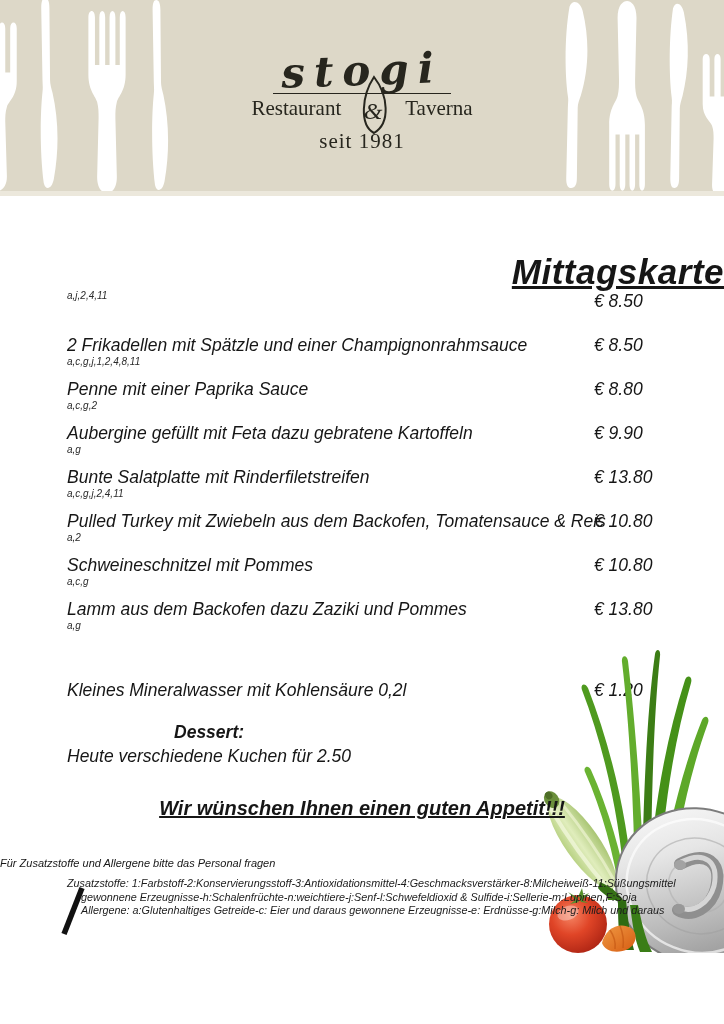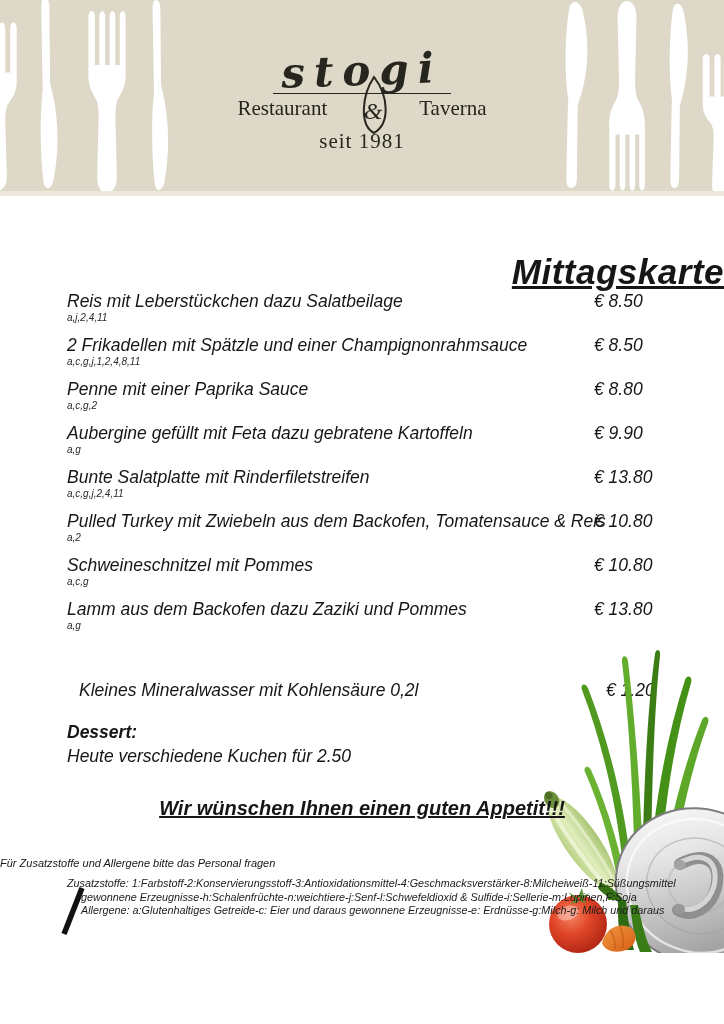--- a/index.html
+++ b/index.html
@@ -9,41 +9,41 @@
   }
 
   
   .banner { position:absolute; left:0; top:0; width:724px; height:191px; background:#ddd8c8; }
   .banner svg { position:absolute; left:0; top:0; }
   .banner::after { content:""; position:absolute; left:0; bottom:-5px; width:100%; height:5px; background:#ece8dc; }
 
   .logo { position:absolute; left:50%; top:50px; transform:translateX(-50%); width:360px; text-align:center; color:#27261e; }
   .logo-script { font-family:"DejaVu Serif", serif; font-style:italic; font-weight:bold; font-size:42px; line-height:1.0; letter-spacing:9px; transform:rotate(-2deg); }
   .logo-rule { width:178px; height:0; border-top:1.6px solid #27261e; margin:1px auto 0; }
-  .logo-sub { display:flex; justify-content:center; align-items:flex-start; gap:24px; margin-top:3px; font-family:"Liberation Serif", serif; font-size:21px; line-height:22px; }
+  .logo-sub { display:flex; justify-content:center; align-items:flex-start; gap:10px; margin-top:3px; font-family:"Liberation Serif", serif; font-size:21px; line-height:22px; }
   .logo-amp-wrap { position:relative; width:44px; height:30px; }
   .logo-amp-wrap svg { position:absolute; left:0; top:-22px; }
   .logo-since { font-family:"Liberation Serif", serif; font-size:21px; margin-top:2px; letter-spacing:1px; }
 
   
   .title { position:absolute; left:0; top:229px; width:100%; text-align:right;
            font-size:35px; font-weight:bold; font-style:italic; text-decoration:underline; letter-spacing:0.5px; }
 
   
   .menu-list { position:absolute; left:67px; top:290px; width:590px; }
   .item { position:relative; height:44px; }
   .item-top { position:relative; font-style:italic; font-size:17.5px; line-height:22px; white-space:nowrap; }
   .item-price { position:absolute; left:527px; top:0; white-space:nowrap; background:rgba(255,255,255,0.0); }
   .item-codes { font-style:italic; font-size:10px; line-height:12px; color:#2a2a2a; }
 
-  .beverage { position:absolute; left:67px; top:679px; width:590px; font-style:italic; font-size:17.5px; line-height:22px;margin-left:12px; }
+  .beverage { position:absolute; left:67px; top:679px; width:590px; font-style:italic; font-size:17.5px; line-height:22px; }
   .beverage .item-price { top:0; }
 
   .dessert { position:absolute; left:67px; top:720px; font-style:italic; font-size:17.5px; line-height:24px; }
-  .dessert-heading { font-weight:bold; }
+  .dessert-heading { font-weight:bold;text-align:center; }
 
   .closing { position:absolute; left:0; top:797px; width:100%; text-align:center;
              font-size:20px; font-weight:bold; font-style:italic; text-decoration:underline; z-index:3; }
 
   
   .footer-note { position:absolute; left:0; top:857px; width:100%; text-align:left;
                  font-style:italic; font-size:11px; z-index:3; }
   .footer-small { position:absolute; left:67px; top:877px; width:604px; font-style:italic;
                   font-size:10.8px; line-height:13.5px; z-index:3; color:#1c1c1c; }
   .footer-small .additives { white-space:nowrap; }
@@ -106,21 +106,21 @@
         <span>Taverna</span>
       </div>
       <div class="logo-since">seit 1981</div>
     </div>
   </header>
 
   <h1 class="title">Mittagskarte</h1>
 
   <main class="menu-list">
       <div class="item">
-        <div class="item-top"><span>Reis mit Leberstückchen dazu Salatbeilage</span><span class="item-price">€ 8.50</span></div>
+        <div class="item-top"><span class="item-price">€ 8.50</span></div>
         <div class="item-codes">a,j,2,4,11</div>
       </div>
       <div class="item">
         <div class="item-top"><span>2 Frikadellen mit Spätzle und einer Champignonrahmsauce</span><span class="item-price">€ 8.50</span></div>
         <div class="item-codes">a,c,g,j,1,2,4,8,11</div>
       </div>
       <div class="item">
         <div class="item-top"><span>Penne mit einer Paprika Sauce</span><span class="item-price">€ 8.80</span></div>
         <div class="item-codes">a,c,g,2</div>
       </div>

